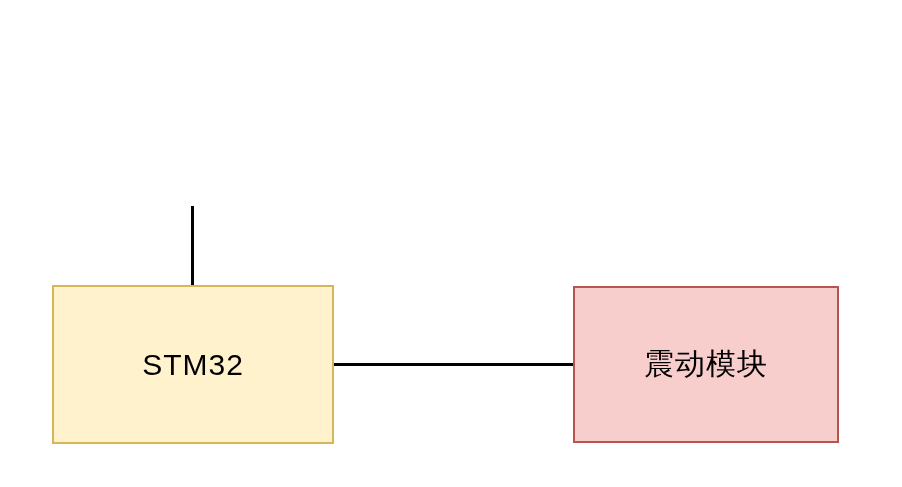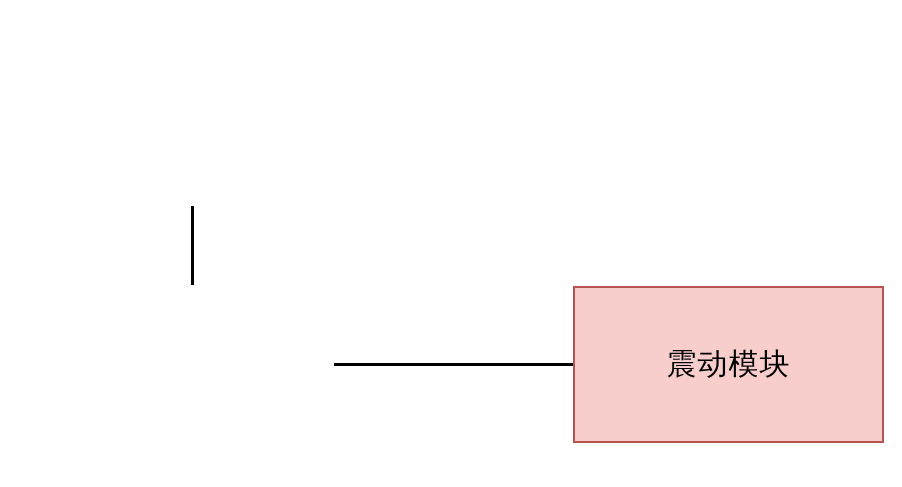--- a/index.html
+++ b/index.html
@@ -37,21 +37,21 @@
   }
   .node-stm32 {
     left: 52px;
     top: 285px;
     width: 282px;
     height: 159px;
   }
   .node-vibration {
     left: 573px;
     top: 286px;
-    width: 311px;
+    width: 266px;
     height: 157px;
   }
   .edge {
     position: absolute;
   }
   .edge-vertical {
     left: 191px;
     top: 206px;
     width: 3px;
     height: 79px;
@@ -69,18 +69,21 @@
 </head>
 <body>
 
 <div class="canvas" style="background-color: rgb(255, 255, 255);">
 
   <div class="edge edge-vertical" style="background-color: rgb(0, 0, 0);"></div>
 
   <div class="edge edge-horizontal" style="background-color: rgb(0, 0, 0);"></div>
 
 
+  <div class="node node-stm32" style="background-color: rgb(255, 242, 204); border-color: rgb(214, 182, 86); color: rgb(0, 0, 0);">
+    <span class="node-label">STM32</span>
+  </div>
 
   <div class="node node-vibration" style="background-color: rgb(248, 206, 204); border-color: rgb(184, 84, 80); color: rgb(0, 0, 0);">
     <span class="node-label">震动模块</span>
   </div>
 
 </div>
 
 </body></html>

